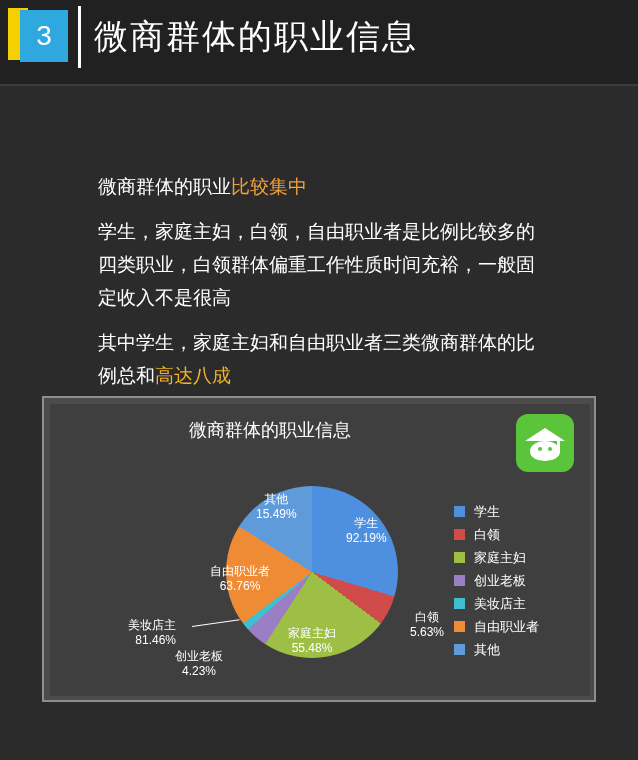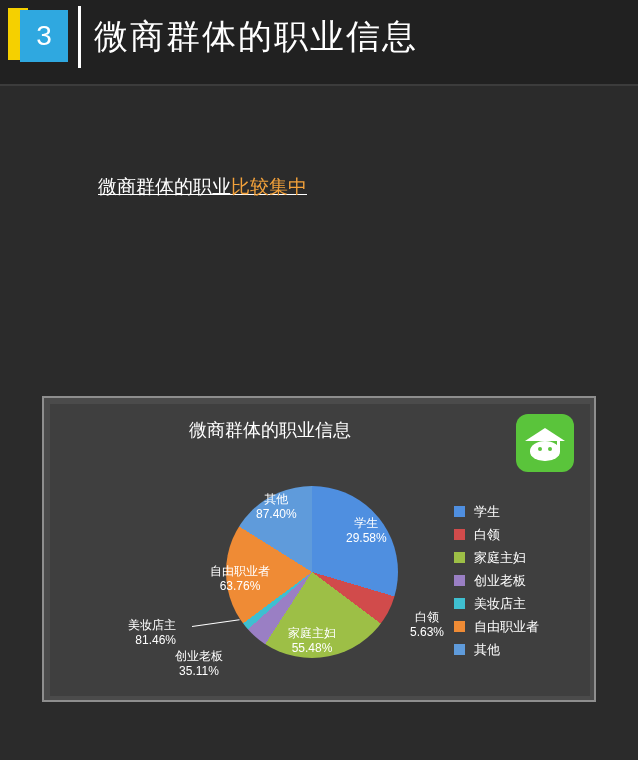--- a/index.html
+++ b/index.html
@@ -70,21 +70,21 @@
   
   .body-text {
     position: absolute;
     left: 98px;
     top: 170px;
     width: 452px;
     font-size: 19px;
     line-height: 33px;
     color: #ffffff;
   }
-  .para { margin: 0 0 12px 0; text-decoration: underline; }
+  .para { margin: 0 0 12px 0; }
   .hl-orange { color: #f3a13a; }
   .hl-yellow { color: #f0b429; }
 
   
   .chart-panel {
     position: absolute;
     left: 42px;
     top: 396px;
     width: 554px;
     height: 306px;
@@ -226,20 +226,24 @@
   </div>
   <div class="header-divider"></div>
   <div class="header-title">微商群体的职业信息</div>
   <div class="header-underline"></div>
 </div>
 
 <div class="body-text">
   <p class="para">
     <span>微商群体的职业</span><span class="hl-orange">比较集中</span>
   </p>
+  <p class="para">学生，家庭主妇，白领，自由职业者是比例比较多的四类职业，白领群体偏重工作性质时间充裕，一般固定收入不是很高</p>
+  <p class="para">
+    <span>其中学生，家庭主妇和自由职业者三类微商群体的比例总和</span><span class="hl-yellow">高达八成</span>
+  </p>
 </div>
 
 <div class="chart-panel">
   <div class="chart-inner">
 
     <div class="chart-title">微商群体的职业信息</div>
 
     <div class="logo-box">
       <div class="logo-cap"></div>
       <div class="logo-tassel"></div>
@@ -249,45 +253,45 @@
     </div>
 
     <div class="pie-wrap">
       <div class="pie"></div>
     </div>
 
     <div class="leader-line leader-beauty"></div>
 
     <div class="pie-label lbl-student">
       <div>学生</div>
-      <div>29.58%</div>
+      <div>92.19%</div>
     </div>
     <div class="pie-label lbl-whitecol">
       <div>白领</div>
       <div>5.63%</div>
     </div>
     <div class="pie-label lbl-housewife">
       <div>家庭主妇</div>
       <div>55.48%</div>
     </div>
     <div class="pie-label lbl-boss">
       <div>创业老板</div>
-      <div>35.11%</div>
+      <div>4.23%</div>
     </div>
     <div class="pie-label lbl-beauty">
       <div>美妆店主</div>
       <div>81.46%</div>
     </div>
     <div class="pie-label lbl-freelance">
       <div>自由职业者</div>
       <div>63.76%</div>
     </div>
     <div class="pie-label lbl-other">
       <div>其他</div>
-      <div>87.40%</div>
+      <div>15.49%</div>
     </div>
 
     <div class="legend">
       <div class="legend-item">
         <span class="legend-swatch" style="background:#4f8fe0"></span>
         <span>学生</span>
       </div>
       <div class="legend-item">
         <span class="legend-swatch" style="background:#d14b4b"></span>
         <span>白领</span>

